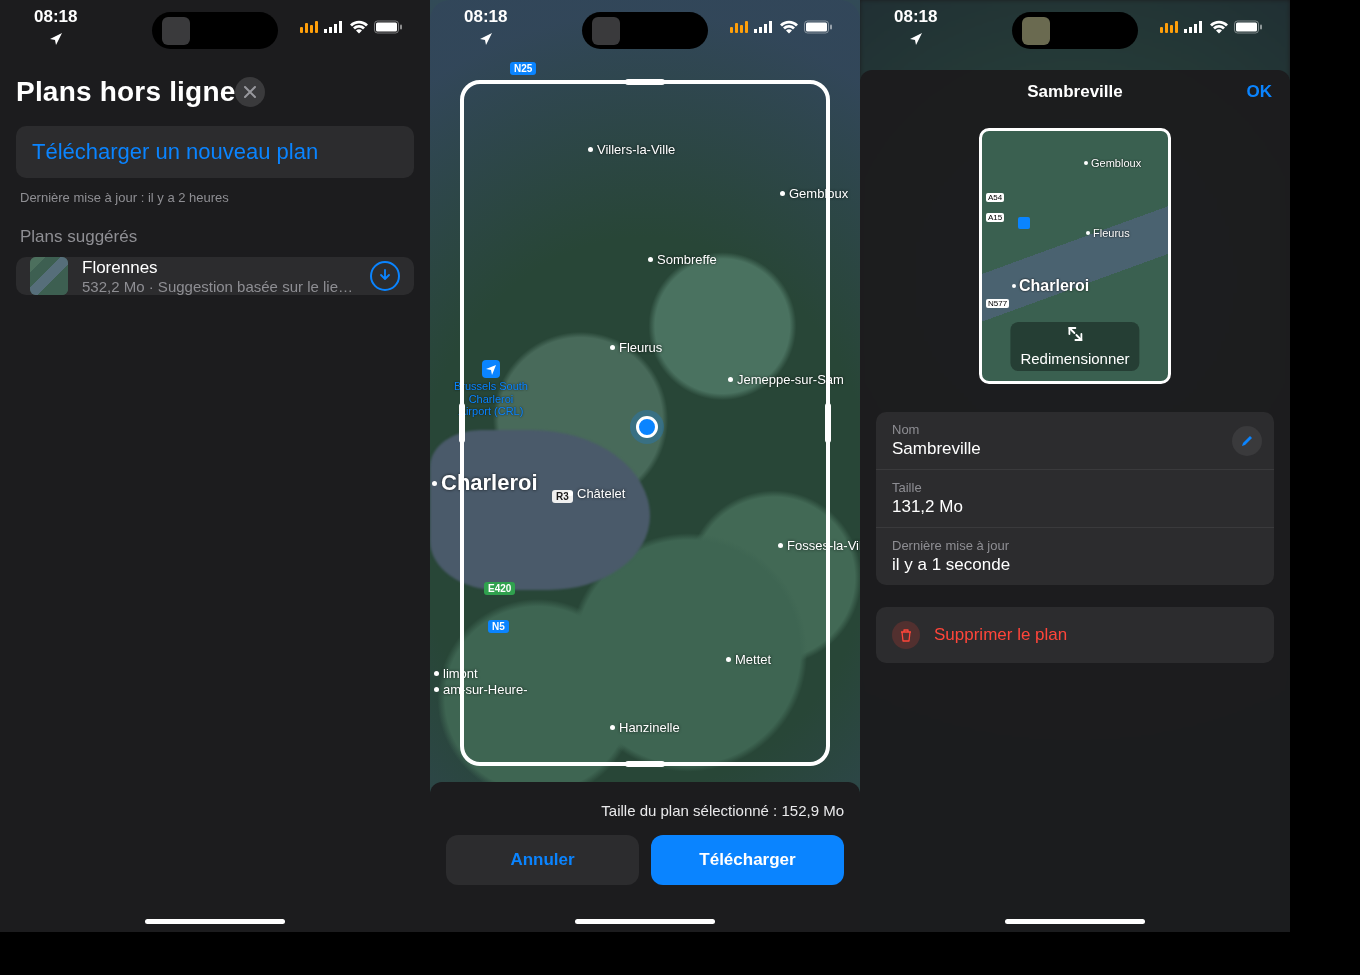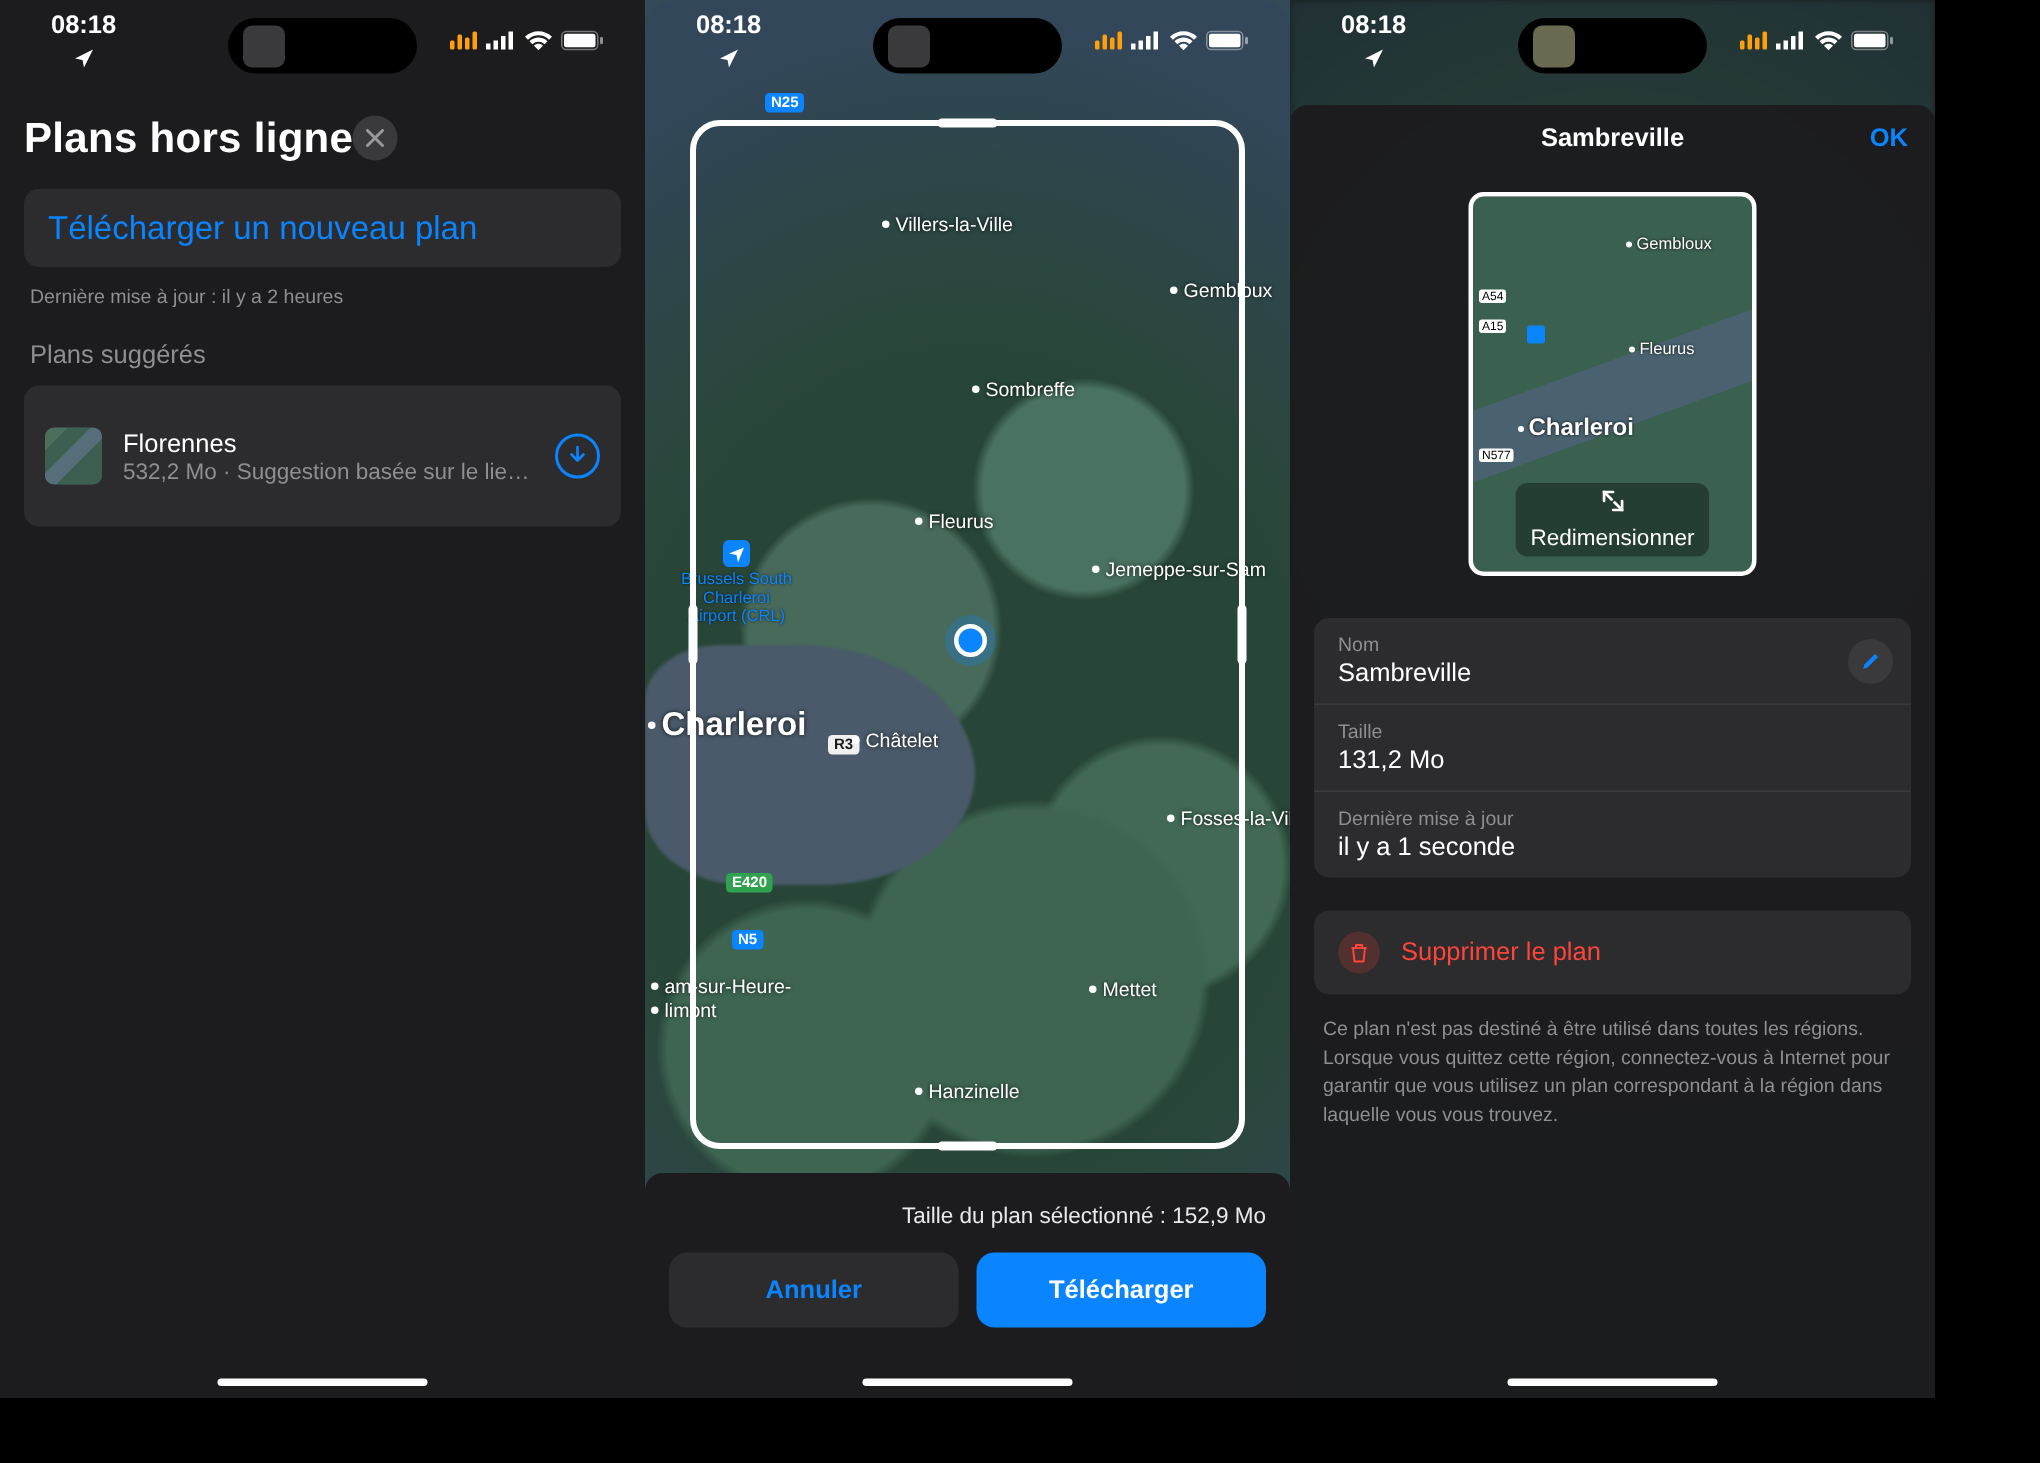--- a/index.html
+++ b/index.html
@@ -55,21 +55,21 @@
     width:30px; height:30px; border-radius:50%; background:#3a3a3c;
     display:flex; align-items:center; justify-content:center; font-size:15px; color:#98989d;
   }
   .s1-download-row {
     background:#2c2c2e; border-radius:10px; padding:13px 16px;
     color:#0a84ff; font-size:22px;
   }
   .s1-lastupdate { color:#8e8e93; font-size:13px; padding:12px 4px 22px;}
   .s1-section-title { color:#8e8e93; font-size:17px; padding:0 4px 10px;}
   .s1-item {
-    background:#2c2c2e; border-radius:10px; padding:28px 14px;
+    background:#2c2c2e; border-radius:10px; padding:0 14px;
     display:flex; align-items:center; gap:14px;
   }
   .map-thumb { width:38px; height:38px; border-radius:6px; background:#3d5f51; position:relative; overflow:hidden;}
   .map-thumb::after{content:"";position:absolute;inset:0;background:
     linear-gradient(135deg,#4c6f5d 20%,#3d5f51 20% 40%,#566e7a 40% 60%,#3d5f51 60%);}
   .s1-item-main { flex:1; min-width:0;}
   .s1-item-title { font-size:17px; color:#fff;}
   .s1-item-sub { font-size:15px; color:#8e8e93; white-space:nowrap; overflow:hidden; text-overflow:ellipsis;}
   .dl-icon { width:30px; height:30px; border:2px solid #0a84ff; border-radius:50%;
     display:flex; align-items:center; justify-content:center; color:#0a84ff;}
@@ -280,21 +280,21 @@
     </div>
 
     <span class="map-label" style="left:158px;top:142px">Villers-la-Ville</span>
     <span class="map-label" style="left:350px;top:186px">Gembloux</span>
     <span class="map-label" style="left:218px;top:252px">Sombreffe</span>
     <span class="map-label" style="left:180px;top:340px">Fleurus</span>
     <span class="map-label" style="left:298px;top:372px">Jemeppe-sur-Sam</span>
     <span class="map-label big" style="left:2px;top:470px">Charleroi</span>
     <span class="map-label" style="left:138px;top:486px">Châtelet</span>
     <span class="map-label" style="left:348px;top:538px">Fosses-la-Ville</span>
-    <span class="map-label" style="left:4px;top:650px">am-sur-Heure-</span>
+    <span class="map-label" style="left:4px;top:682px">am-sur-Heure-</span>
     <span class="map-label" style="left:4px;top:666px">limont</span>
     <span class="map-label" style="left:296px;top:652px">Mettet</span>
     <span class="map-label" style="left:180px;top:720px">Hanzinelle</span>
 
     <div class="user-loc" style="left:206px;top:416px"></div>
   </div>
 
   <div class="crop-frame">
     <span class="handle" style="left:50%;top:-5px;transform:translateX(-50%);width:40px;height:6px"></span>
     <span class="handle" style="left:50%;bottom:-5px;transform:translateX(-50%);width:40px;height:6px"></span>
@@ -429,16 +429,15 @@
 
     <div class="s3-delete">
       <span class="s3-trash">
         <svg width="14" height="14" viewBox="0 0 14 14">
             <path d="M3 4h8l-1 9H4zM5 2h4v2H5zM2 4h10" stroke="#ff453a" stroke-width="1.3" fill="none" stroke-linejoin="round"></path>
           </svg>
       </span>
       <span>Supprimer le plan</span>
     </div>
 
-    <div class="s3-disclaimer">Ce plan n'est pas destiné à être utilisé dans toutes les régions. Lorsque vous quittez cette région, connectez-vous à Internet pour garantir que vous utilisez un plan correspondant à la région dans laquelle vous vous trouvez.</div>
   </div>
   <div class="home-indicator"></div>
 </div>
 
 </body></html>

